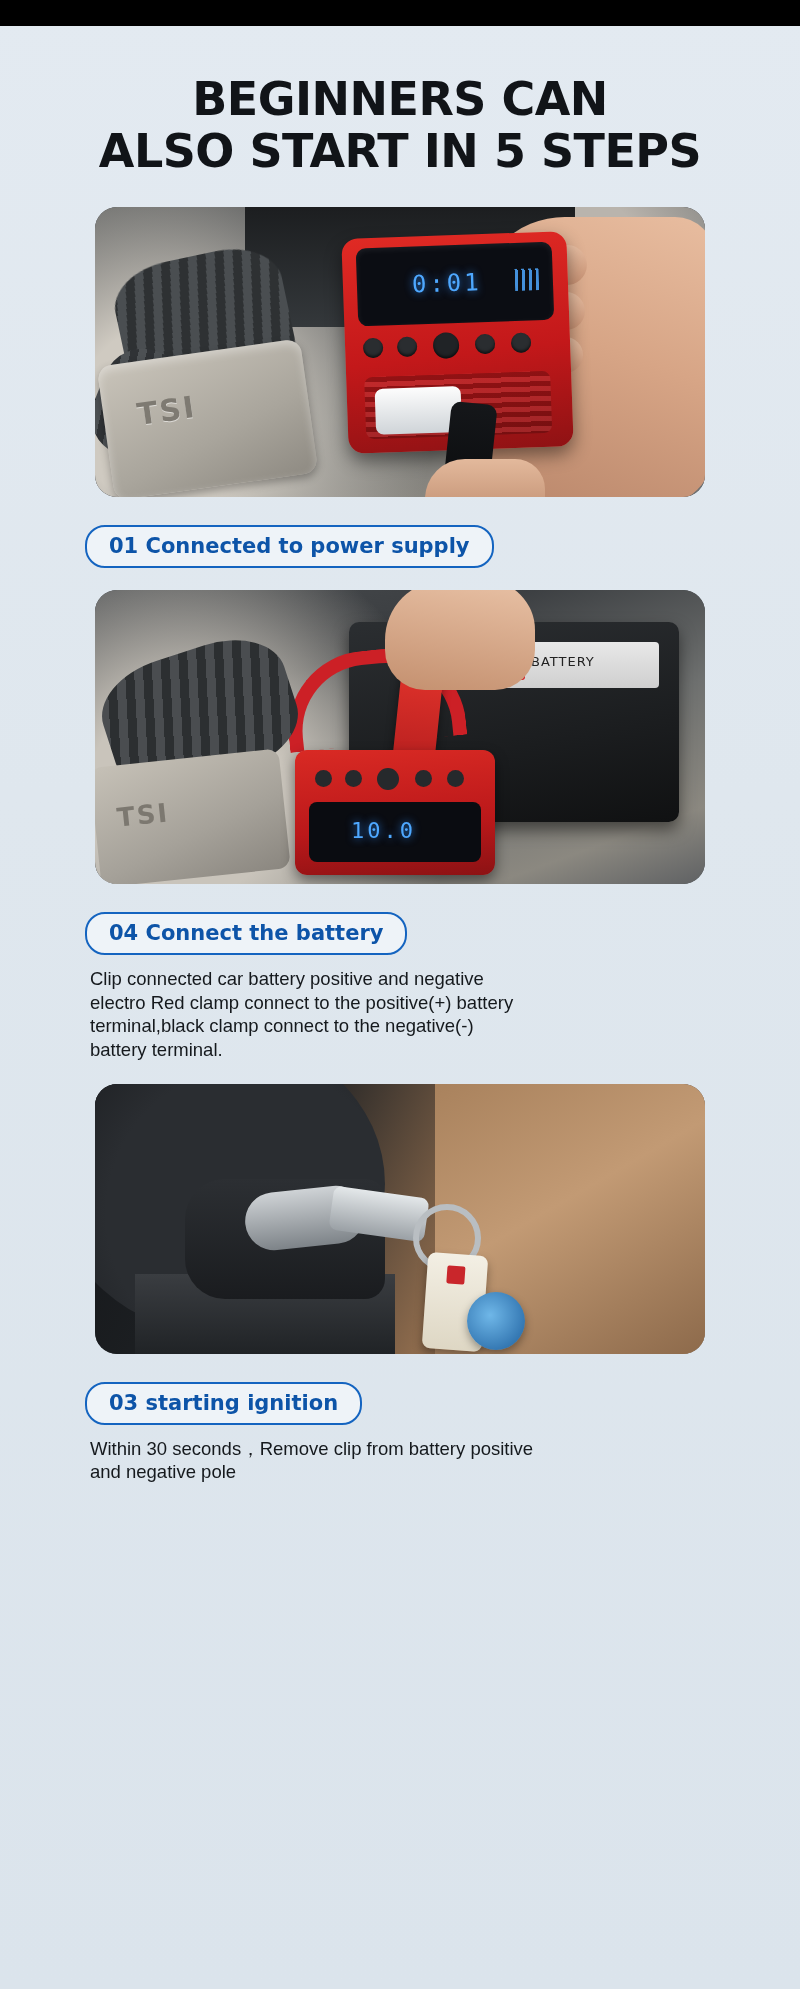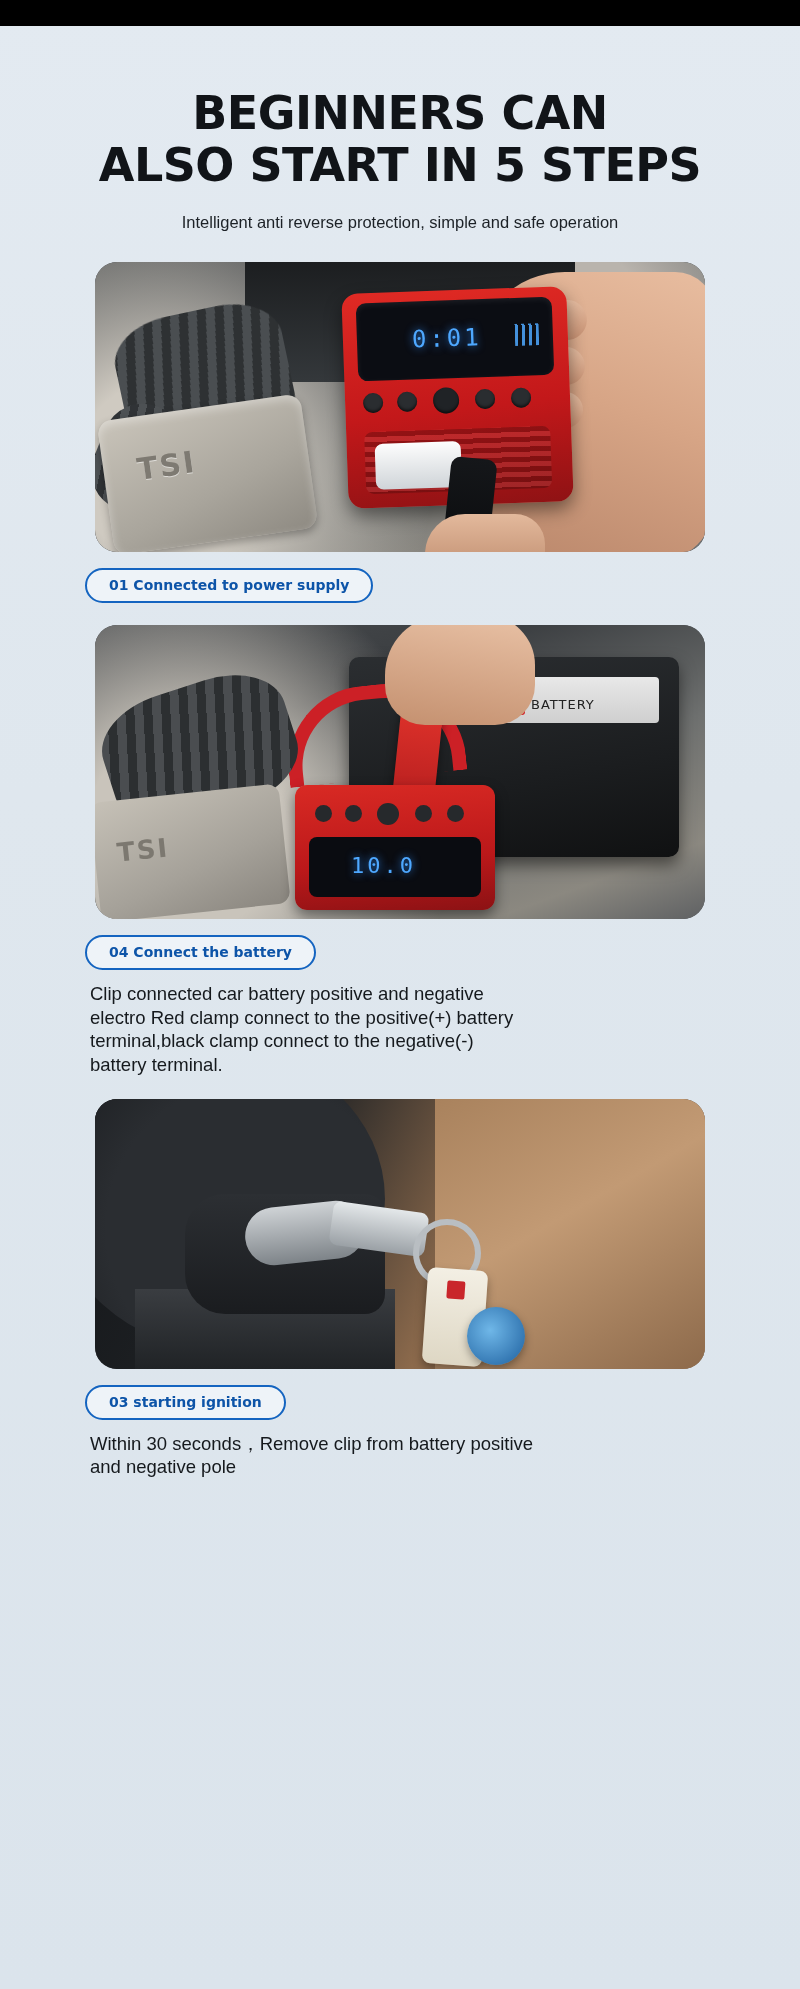--- a/index.html
+++ b/index.html
@@ -23,21 +23,21 @@
     overflow: hidden;
   }
   .topbar {
     position: absolute;
     top: 0; left: 0;
     width: 800px;
     height: 26px;
     background: #000;
   }
   .heading-wrap {
-    padding-top: 62px;
+    padding-top: 48px;
     text-align: center;
   }
   h1.title {
     margin: 0;
     font-size: 46px;
     line-height: 1.12;
     font-weight: bold;
     letter-spacing: -0.5px;
     color: #111418;
     font-family: "DejaVu Sans", sans-serif;
@@ -64,28 +64,28 @@
     height: 290px;
     border-radius: 22px;
     overflow: hidden;
     background: #3a3f44;
   }
   .photo.p2 { height: 294px; }
   .photo.p3 { height: 270px; }
 
   .badge {
     display: inline-block;
-    margin: 16px 0 0 85px;
+    margin: 28px 0 0 85px;
     padding: 7px 22px 8px 22px;
     border: 2px solid #1464c0;
     border-radius: 20px;
     background: #eef3f8;
     color: #0d54a8;
     font-weight: bold;
-    font-size: 14px;
+    font-size: 21px;
     font-family: "DejaVu Sans", sans-serif;
     white-space: nowrap;
   }
   .desc {
     margin: 12px 0 0 90px;
     width: 620px;
     font-size: 18.5px;
     line-height: 1.28;
     color: #15191d;
     font-family: "Liberation Sans", sans-serif;
@@ -264,21 +264,21 @@
     background: linear-gradient(180deg, #e8e8e8, #cfcfcf);
     border-radius: 4px;
   }
   .battery-label .red {
     position: absolute; left: 6px; top: 6px;
     width: 40px; height: 32px;
     background: #d22027;
     border-radius: 3px;
   }
   .battery-label .txt {
-    position: absolute; left: 52px; top: 20px;
+    position: absolute; left: 52px; top: 12px;
     font-size: 13px; color: #222; letter-spacing: 1px;
     font-family: "DejaVu Sans", sans-serif;
   }
   .clamp-red {
     position: absolute;
     left: 300px; top: 70px;
     width: 42px; height: 150px;
     background: linear-gradient(180deg, #e4342c, #a5171a);
     border-radius: 12px;
     transform: rotate(6deg);
@@ -436,21 +436,20 @@
 
 <div class="page">
 
   <div class="topbar"></div>
 
   <div class="heading-wrap">
     <h1 class="title">
       <span>BEGINNERS CAN</span>
       <span class="l2">ALSO START IN 5 STEPS</span>
     </h1>
-    <p class="subtitle">Intelligent anti reverse protection, simple and safe operation</p>
   </div>
 
   <div class="steps">
 
     <div class="step">
       <div class="photo p1">
         <div class="bg-engine"></div>
         <div class="darkmass"></div>
         <div class="hose"></div>
         <div class="hose2"></div>

